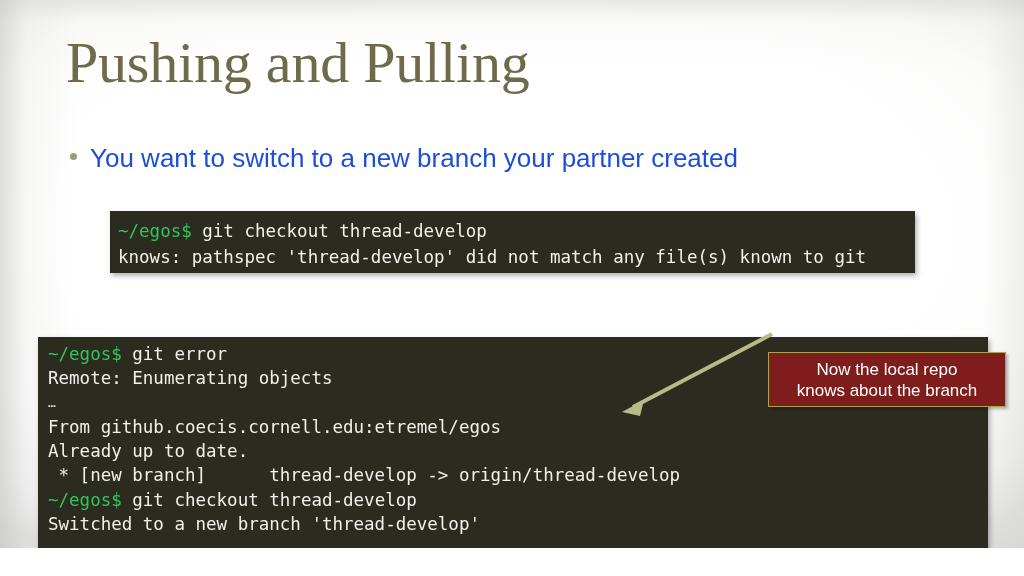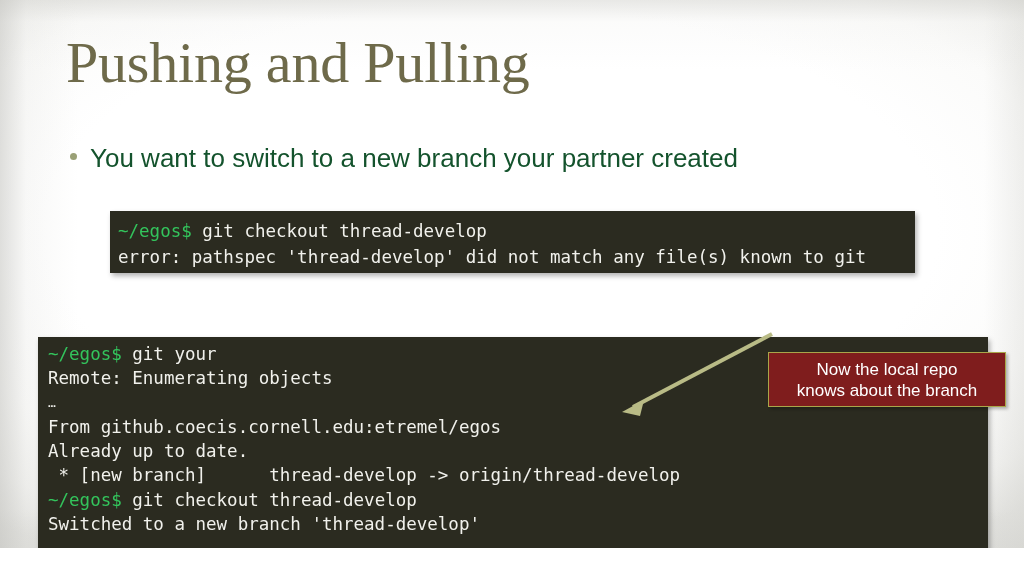--- a/index.html
+++ b/index.html
@@ -50,21 +50,21 @@
     letter-spacing: -0.2px;
     white-space: nowrap;
   }
 
   .bullet {
     position: absolute;
     display: flex;
     align-items: baseline;
     gap: 13px;
     font-size: 26px;
-    color: #14532d;
+    color: #1d4ed8;
     white-space: nowrap;
   }
   .bullet .dot {
     width: 7px;
     height: 7px;
     border-radius: 50%;
     background: #9aa076;
     flex: 0 0 auto;
     position: relative;
     top: -7px;
@@ -154,26 +154,26 @@
 
   <div class="title">Pushing and Pulling</div>
 
   <div class="bullet bullet-1">
     <span class="dot"></span>
     <span>You want to switch to a new branch your partner created</span>
   </div>
 
   <div class="term term-small">
     <div class="line"><span class="prompt">~/egos$</span><span> git checkout thread-develop</span></div>
-    <div class="line"><span>error: pathspec 'thread-develop' did not match any file(s) known to git</span></div>
+    <div class="line"><span>knows: pathspec 'thread-develop' did not match any file(s) known to git</span></div>
   </div>
 
 
   <div class="term term-big">
-    <div class="line"><span class="prompt">~/egos$</span><span> git your</span></div>
+    <div class="line"><span class="prompt">~/egos$</span><span> git error</span></div>
     <div class="line"><span>Remote: Enumerating objects</span></div>
     <div class="line ellipsis"><span>…</span></div>
     <div class="line"><span>From github.coecis.cornell.edu:etremel/egos</span></div>
     <div class="line"><span>Already up to date.</span></div>
     <div class="line"><span> * [new branch]      thread-develop -&gt; origin/thread-develop</span></div>
     <div class="line"><span class="prompt">~/egos$</span><span> git checkout thread-develop</span></div>
     <div class="line"><span>Switched to a new branch 'thread-develop'</span></div>
   </div>
 
   <svg class="arrow-svg" viewBox="0 0 190 95">

